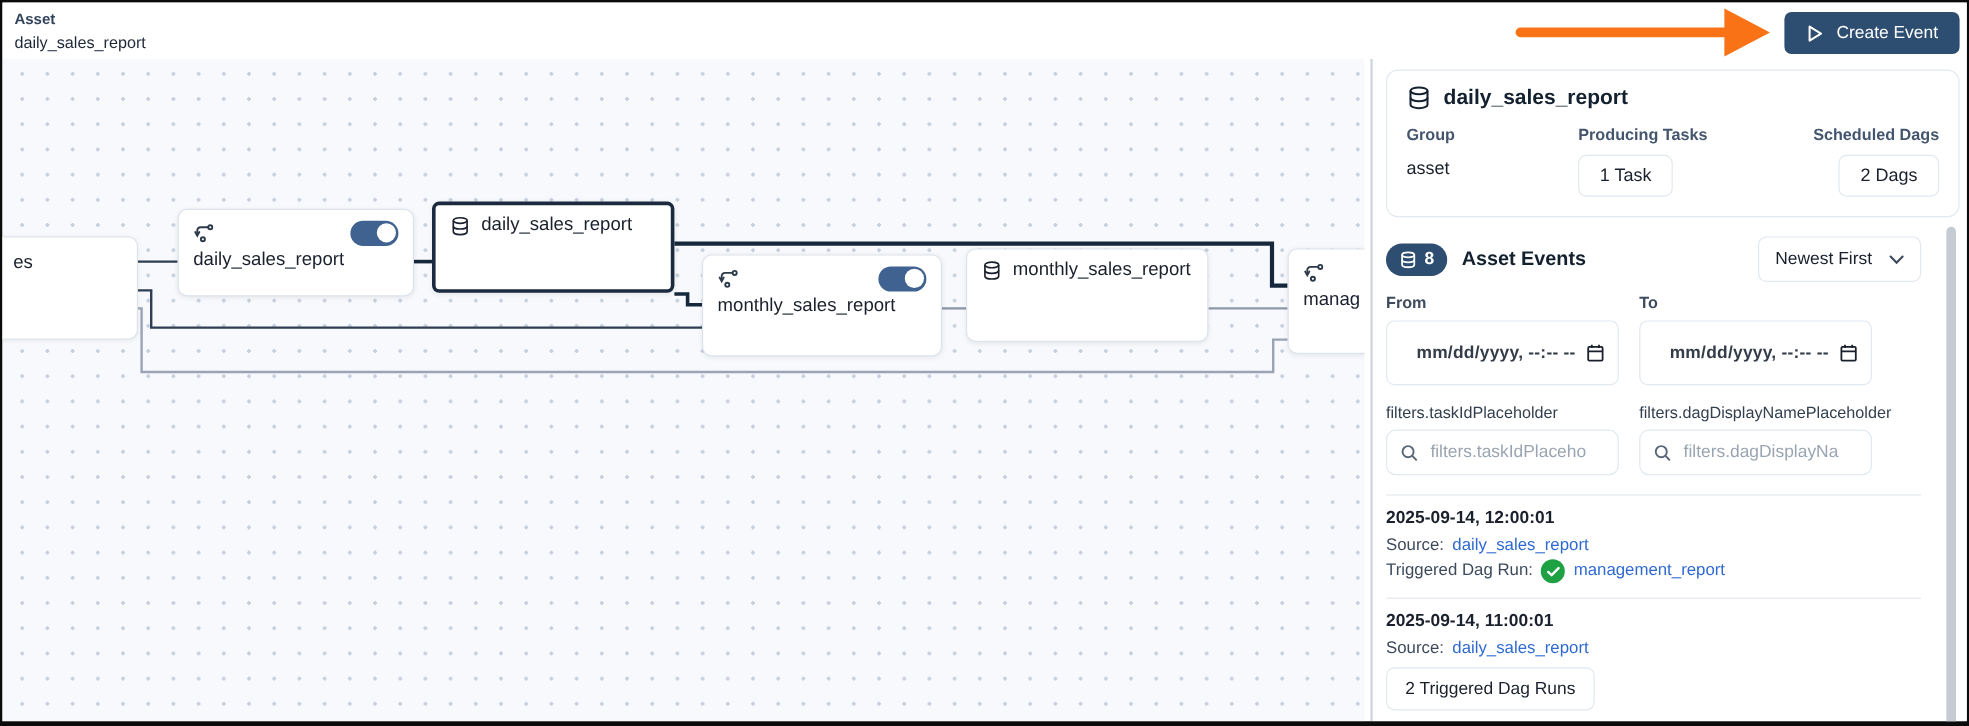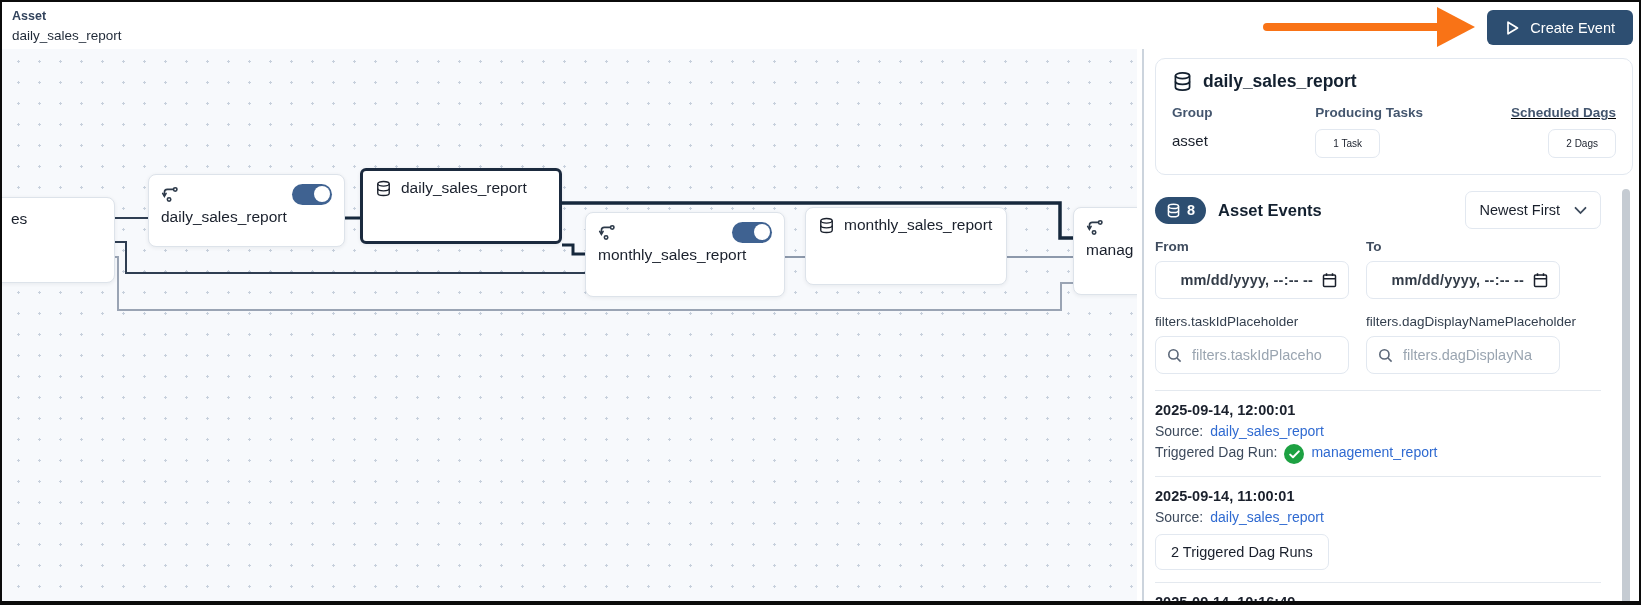--- a/index.html
+++ b/index.html
@@ -55,45 +55,45 @@
   .panel { flex:1; background:#fff; position:relative; min-width:0; }
   .info-card {
     margin:9px 6px 0 11px; border:1px solid #e2e8f0; border-radius:10px;
     padding:12px 16px 16px 16px;
   }
   .info-head { display:flex; align-items:center; gap:10px; }
   .info-name { font-size:17.5px; font-weight:bold; color:#13202f; }
   .stats { display:flex; margin-top:13px; }
   .stat { flex:1; }
   .stat:nth-child(2) { flex:1.1; }
-  .stat:last-child { text-align:right;text-decoration:underline; }
+  .stat:last-child { text-align:right; }
   .stat-label { font-size:13.5px; font-weight:bold; color:#44566e; }
   .stat-value-text { font-size:15px; color:#1a202c; margin-top:12px; }
   .stat-btn {
     margin-top:9px; background:#fff; border:1px solid #e2e8f0; border-radius:7px;
-    padding:8px 17px; font-size:10px; color:#1a202c; font-family:inherit; cursor:pointer;
+    padding:8px 17px; font-size:15px; color:#1a202c; font-family:inherit; cursor:pointer;
   }
   .events { margin:16px 38px 0 11px; }
   .events-head { display:flex; align-items:center; }
   .count-badge {
     background:#2d4e71; color:#fff; border-radius:14px; height:27px;
     display:inline-flex; align-items:center; gap:6px; padding:0 11px;
     font-size:14.5px; font-weight:bold;
   }
   .events-title { font-size:16.5px; font-weight:bold; color:#13202f; margin-left:12px; }
   .sort-select {
     margin-left:auto; border:1px solid #e2e8f0; border-radius:7px; background:#fff;
     height:38px; display:flex; align-items:center; gap:14px; padding:0 13px;
     font-size:14.5px; color:#1a202c; cursor:pointer;
   }
   .field-row { display:flex; gap:17px; margin-top:10px;font-weight:bold; }
   .field { width:194px; }
   .field-label { font-size:13.5px; color:#3f4c5e; margin-bottom:7px; }
   .date-input {
-    border:1px solid #e2e8f0; border-radius:7px; height:38px; background:#fff;
+    border:1px solid #e2e8f0; border-radius:7px; height:54px; background:#fff;
     display:flex; align-items:center; justify-content:flex-end; gap:9px; padding:0 11px;
     font-size:14.5px; color:#333c48; letter-spacing:.2px; cursor:text;
   }
   .filter-row { display:flex; gap:17px; margin-top:15px; }
   .filter-field { width:194px; }
   .filter-label { font-size:13.5px; color:#333f4e; margin-bottom:7px; white-space:nowrap; }
   .search-box {
     border:1px solid #e2e8f0; border-radius:8px; height:38px; background:#fff;
     display:flex; align-items:center; gap:8px; padding:0 11px;
   }

